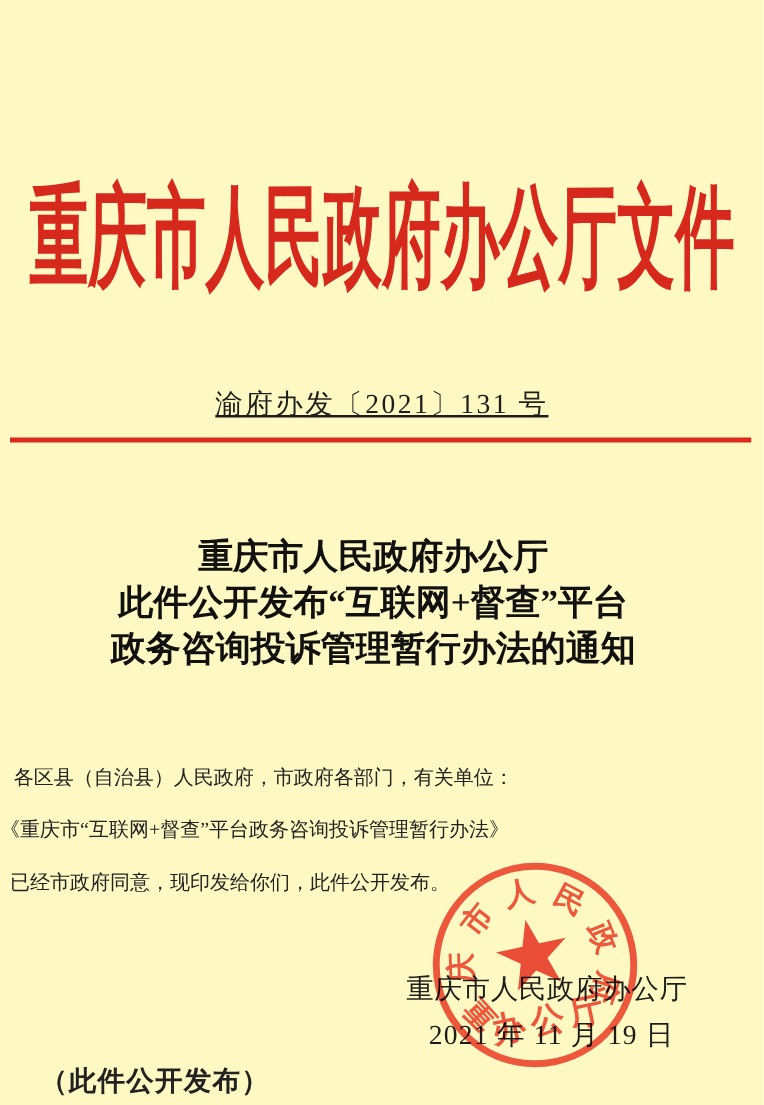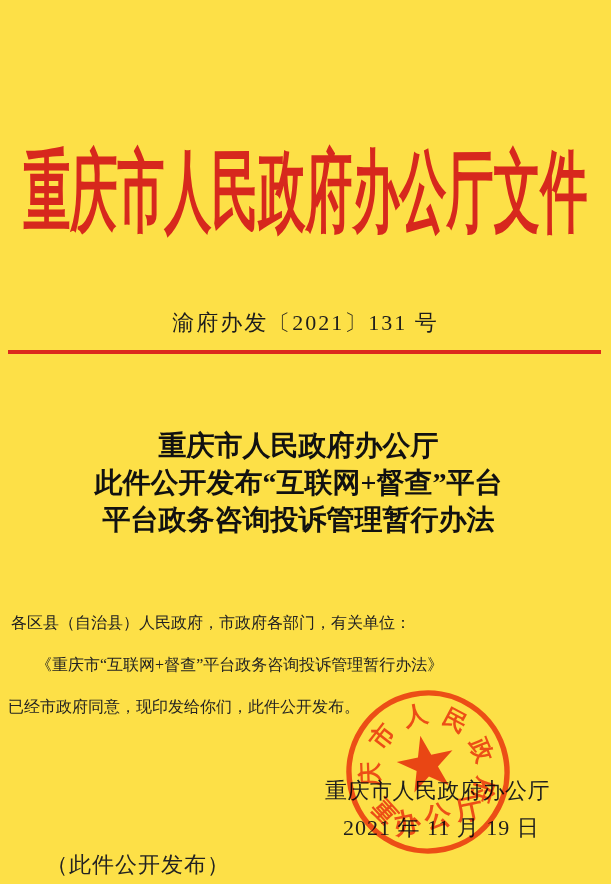--- a/index.html
+++ b/index.html
@@ -1,19 +1,19 @@
 <!DOCTYPE html>
 <html><head>
 <meta charset="utf-8">
 <style>
   html,body{margin:0;padding:0;background:#ffffff;}
   .page{
     position:relative;
     width:611px;height:884px;
-    background:#fde047;
+    background:#fef9c3;
     overflow:hidden;
     font-family:"Liberation Serif","DejaVu Serif",serif;
   }
   
   .masthead{
     position:absolute;top:148px;left:0;width:611px;
     text-align:center;
     color:#d7281d;
     font-weight:bold;
     font-size:47px;line-height:47px;
@@ -23,20 +23,21 @@
     letter-spacing:0px;
   }
   
   .doc-number{
     position:absolute;top:311px;left:0;width:611px;
     text-align:center;
     font-size:22px;line-height:24px;
     color:#1d1d1d;
     letter-spacing:2px;
     white-space:nowrap;
+    text-decoration:underline;
   }
   
   .red-rule{
     position:absolute;left:8px;top:350px;
     width:593px;height:4px;
     background:#dc2a1c;
   }
   
   .doc-title{
     position:absolute;top:427px;left:0;width:597px;
@@ -48,37 +49,37 @@
   }
   
   .body-text{
     position:absolute;top:578px;left:0;width:611px;
     color:#222222;
     font-size:16px;line-height:42px;
     white-space:nowrap;
     margin-top:24px;
   }
   .salutation{padding-left:11px;}
-  .para-line-1{padding-left:36px;}
+  .para-line-1{}
   .para-line-2{padding-left:8px;}
   
   .signer{
     position:absolute;top:778px;left:325px;
     font-size:22px;line-height:26px;color:#1d1d1d;
     white-space:nowrap;letter-spacing:0.5px;
   }
   .sign-date{
     position:absolute;top:815px;left:343px;
     font-size:22px;line-height:26px;color:#1d1d1d;
     white-space:nowrap;letter-spacing:1px;
   }
   .footer-note{
-    position:absolute;top:852px;left:46px;
+    position:absolute;top:852px;left:32px;
     font-size:22px;line-height:26px;color:#222222;
-    white-space:nowrap;letter-spacing:1px;
+    white-space:nowrap;letter-spacing:1px;font-weight:bold;
   }
   
   .seal{
     position:absolute;left:333px;top:677px;
     width:190px;height:190px;
     mix-blend-mode:multiply;
     opacity:0.92;
   }
   .seal text{
     font-family:"Liberation Serif","DejaVu Serif",serif;
@@ -93,21 +94,21 @@
 
   <div class="masthead">重庆市人民政府办公厅文件</div>
 
   <div class="doc-number">渝府办发〔2021〕131 号</div>
 
   <div class="red-rule"></div>
 
   <div class="doc-title">
     <div>重庆市人民政府办公厅</div>
     <div>此件公开发布“互联网+督查”平台</div>
-    <div>平台政务咨询投诉管理暂行办法</div>
+    <div>政务咨询投诉管理暂行办法的通知</div>
   </div>
 
   <div class="body-text">
     <div class="salutation">各区县（自治县）人民政府，市政府各部门，有关单位：</div>
     <div class="para-line-1">《重庆市“互联网+督查”平台政务咨询投诉管理暂行办法》</div>
     <div class="para-line-2">已经市政府同意，现印发给你们，此件公开发布。</div>
   </div>
 
   <div class="signer">重庆市人民政府办公厅</div>
 

